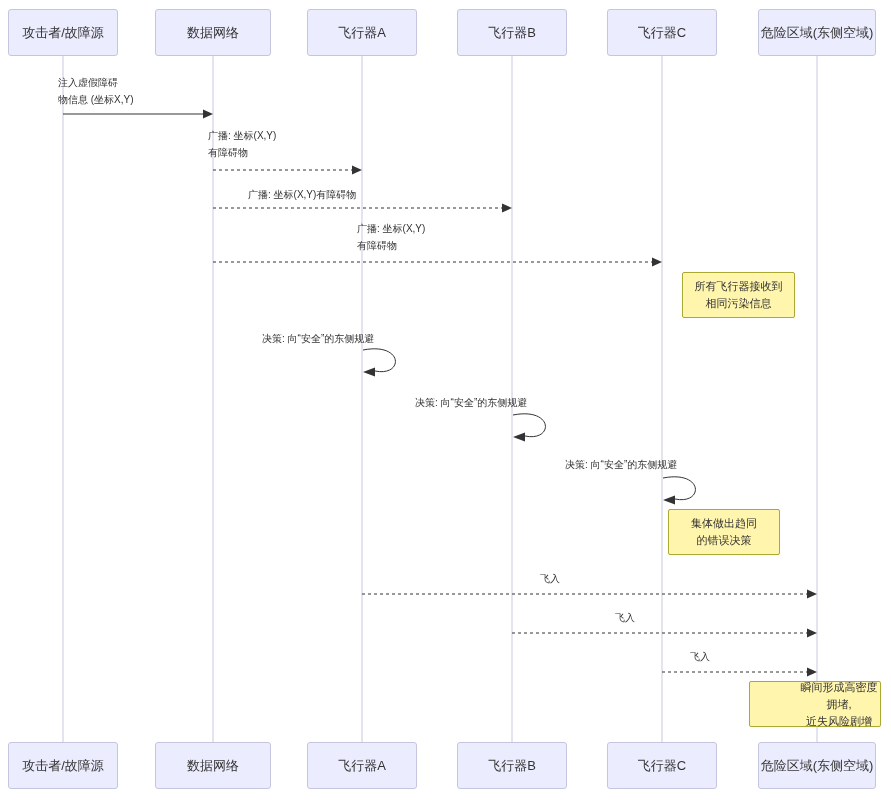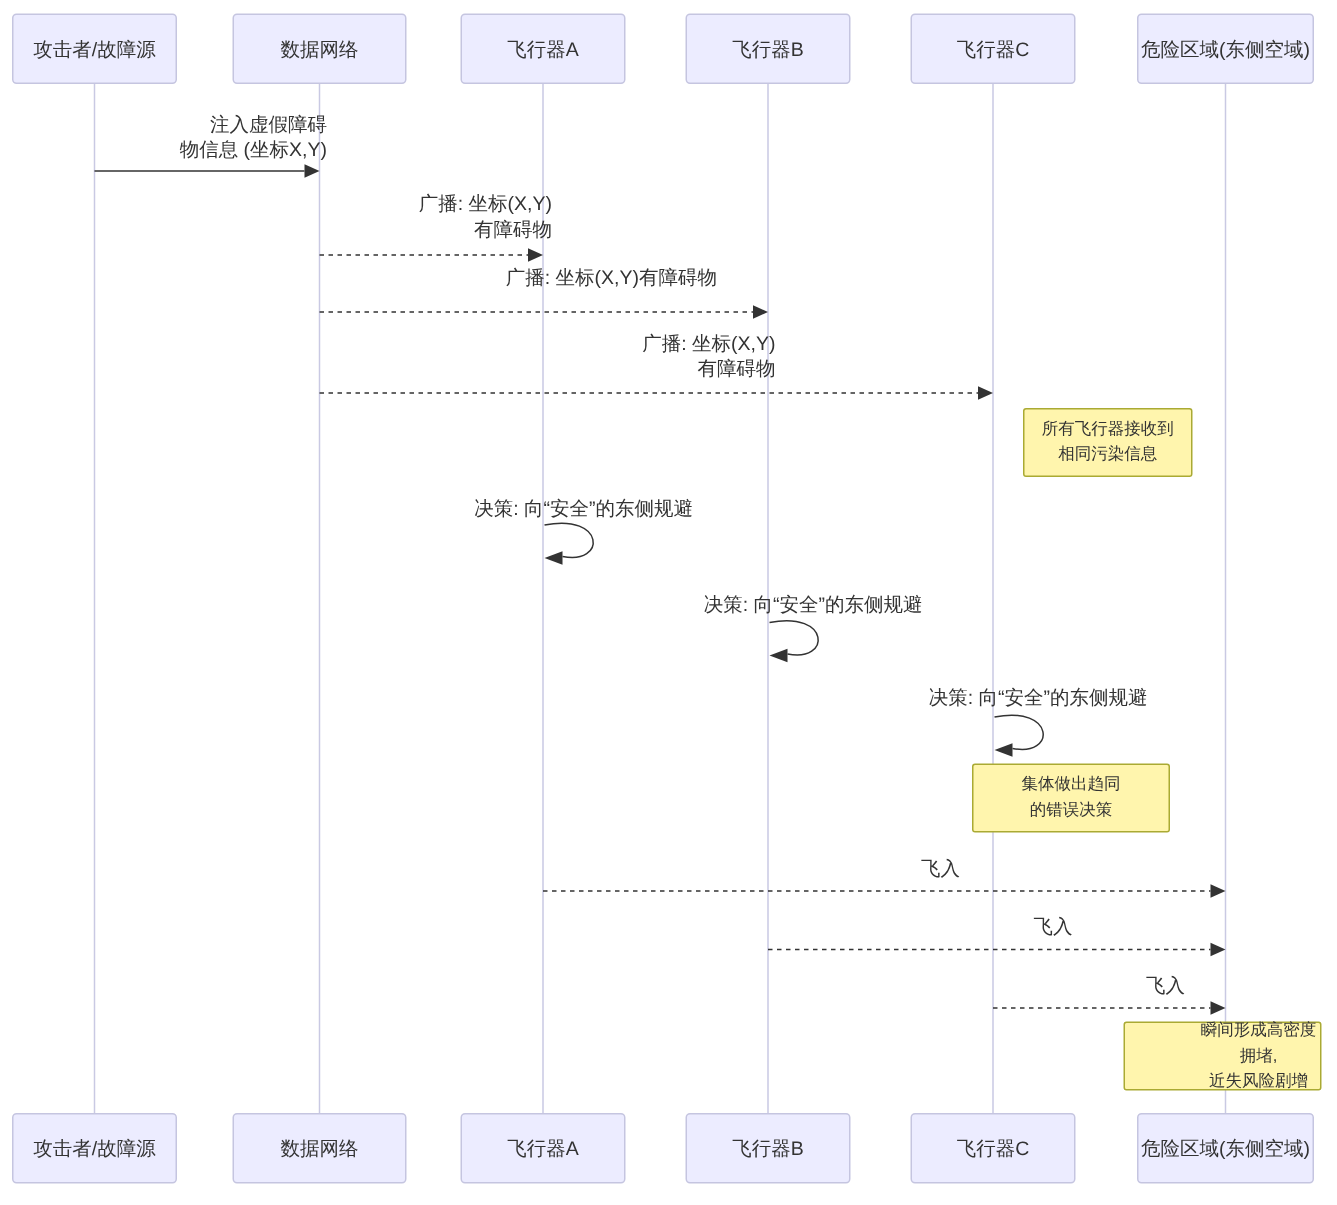--- a/index.html
+++ b/index.html
@@ -17,22 +17,22 @@
   .head { fill:var(--line,#333333); stroke:none; }
   .actor {
     position:absolute; height:47px;
     background:var(--actor-fill,#ECECFF);
     border:1px solid var(--actor-border,#c5c5e0);
     border-radius:3px;
     display:flex; align-items:center; justify-content:center;
     font-size:13px; text-align:center; color:var(--text,#333333);
   }
   .mlabel {
-    position:absolute; font-size:13px; line-height:17px;
-    text-align:right; white-space:pre-line; color:var(--text,#333333);
+    position:absolute; font-size:10px; line-height:17px;
+    text-align:left; white-space:pre-line; color:var(--text,#333333);
   }
   .note {
     position:absolute;
     background:var(--note-fill,#FFF5AD);
     border:1px solid var(--note-border,#AAAA33);
     border-radius:2px;
     font-size:11px; line-height:17px; text-align:center; white-space:pre-line;
     display:flex; align-items:center; justify-content:center;
     color:#333;
   }
@@ -98,33 +98,33 @@
       <span>飞行器C</span>
     </div>
   <div class="actor" style="left:758px; top:9px; width:118px;">
       <span>危险区域(东侧空域)</span>
     </div>
 
   <div class="mlabel" style="left:58px;  top:74px;  width:160px;">注入虚假障碍
 物信息 (坐标X,Y)</div>
   <div class="mlabel" style="left:208px; top:127px; width:160px;">广播: 坐标(X,Y)
 有障碍物</div>
-  <div class="mlabel" style="left:248px; top:176px; width:230px;">广播: 坐标(X,Y)有障碍物</div>
+  <div class="mlabel" style="left:248px; top:186px; width:230px;">广播: 坐标(X,Y)有障碍物</div>
   <div class="mlabel" style="left:357px; top:220px; width:160px;">广播: 坐标(X,Y)
 有障碍物</div>
   <div class="mlabel" style="left:262px; top:330px; width:200px;">决策: 向“安全”的东侧规避</div>
   <div class="mlabel" style="left:415px; top:394px; width:200px;">决策: 向“安全”的东侧规避</div>
   <div class="mlabel" style="left:565px; top:456px; width:200px;">决策: 向“安全”的东侧规避</div>
   <div class="mlabel" style="left:540px; top:570px; width:100px;">飞入</div>
   <div class="mlabel" style="left:615px; top:609px; width:100px;">飞入</div>
   <div class="mlabel" style="left:690px; top:648px; width:100px;">飞入</div>
 
   <div class="note" style="left:682px; top:272px; width:113px; height:46px;">所有飞行器接收到
 相同污染信息</div>
-  <div class="note" style="left:648px; top:509px; width:132px; height:46px;">集体做出趋同
+  <div class="note" style="left:668px; top:509px; width:112px; height:46px;">集体做出趋同
 的错误决策</div>
   <div class="note" style="left:749px; top:681px; width:132px; height:46px;padding-left:48px;">瞬间形成高密度拥堵,
 近失风险剧增</div>
 
   <div class="actor" style="left:8px;   top:742px; width:110px;">
       <span>攻击者/故障源</span>
     </div>
   <div class="actor" style="left:155px; top:742px; width:116px;">
       <span>数据网络</span>
     </div>

